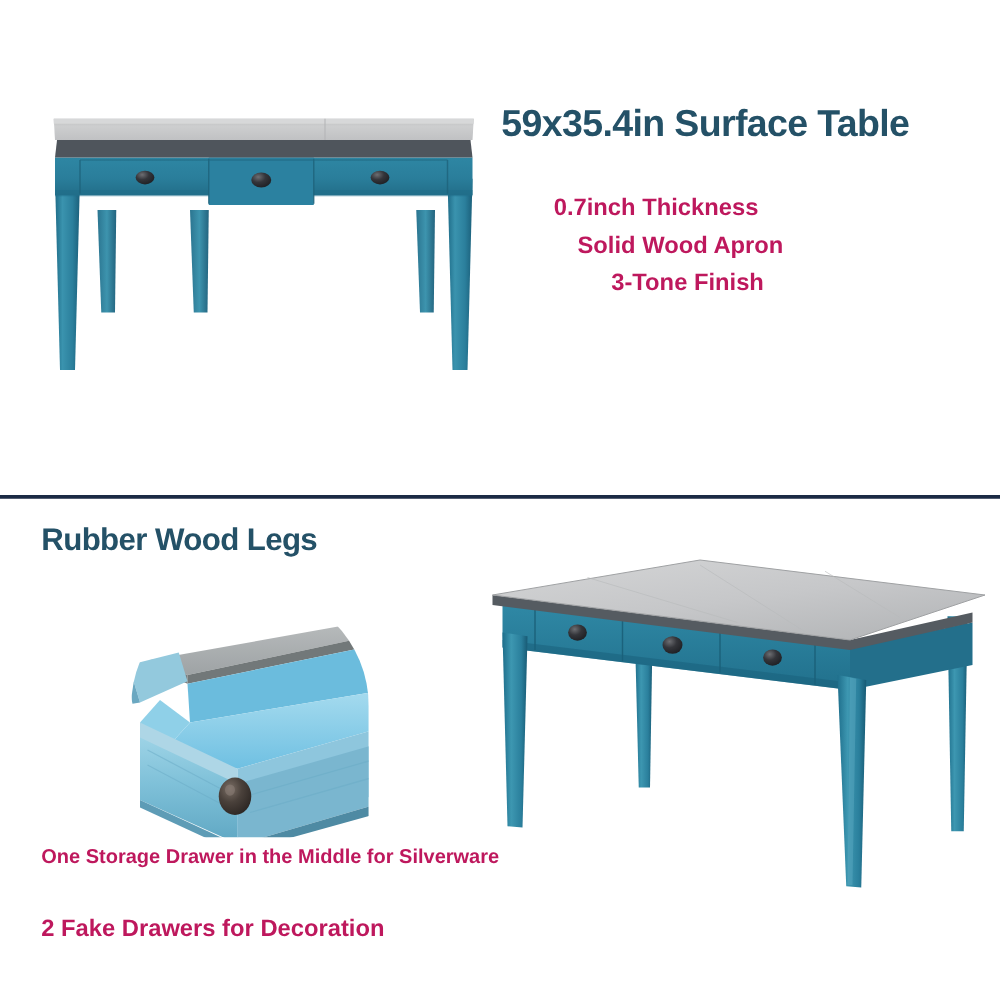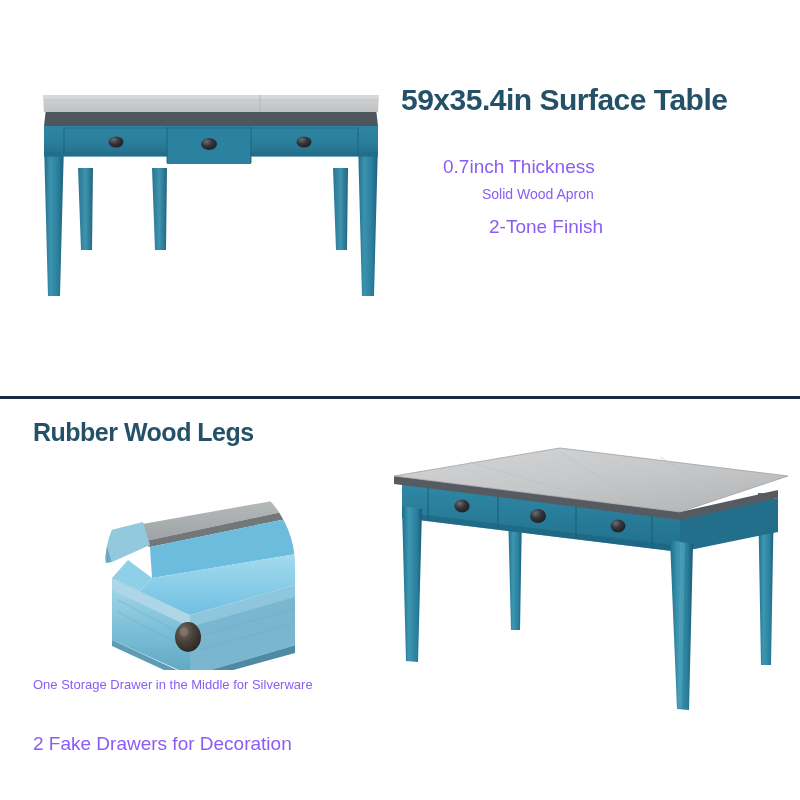--- a/index.html
+++ b/index.html
@@ -42,29 +42,29 @@
     top: 83px;
     font-size: 30px;
   }
   #headline-bottom {
     left: 33px;
     top: 418px;
     font-size: 25px;
   }
   .subline {
     position: absolute;
-    font-weight: normal;
-    color: #8b5cf6;
+    font-weight: bold;
+    color: #be185d;
     white-space: nowrap;
   }
   #spec-1 { left: 443px; top: 156px; font-size: 19px; }
-  #spec-2 { left: 482px; top: 186px; font-size: 14px; }
+  #spec-2 { left: 462px; top: 186px; font-size: 19px; }
   #spec-3 { left: 489px; top: 216px; font-size: 19px; }
   #stable-material { left: 33px; top: 471px; font-size: 19px; }
-  #caption-1 { left: 33px; top: 677px; font-size: 13px; }
+  #caption-1 { left: 33px; top: 677px; font-size: 16px; }
   #caption-2 { left: 33px; top: 733px; font-size: 19px; }
 
   
   .tablefig { position: absolute; }
   .tablefig svg { display: block; overflow: visible; }
 </style>
 </head>
 <body>
 
 <div id="page">
@@ -138,21 +138,21 @@
         <ellipse cx="116" cy="142" rx="7.5" ry="5.5" fill="url(#gKnob)"></ellipse>
         <ellipse cx="209" cy="144" rx="8" ry="6" fill="url(#gKnob)"></ellipse>
         <ellipse cx="304" cy="142" rx="7.5" ry="5.5" fill="url(#gKnob)"></ellipse>
       </g>
     </svg>
   </div>
 
   <div class="headline" id="headline-top">59x35.4in Surface Table</div>
   <div class="subline" id="spec-1">0.7inch Thickness</div>
   <div class="subline" id="spec-2">Solid Wood Apron</div>
-  <div class="subline" id="spec-3">2-Tone Finish</div>
+  <div class="subline" id="spec-3">3-Tone Finish</div>
 
   <div class="headline" id="headline-bottom">Rubber Wood Legs</div>
 
   <div class="tablefig" style="left:0px; top:400px;">
     <svg width="400" height="300" viewBox="0 0 400 300">
       <defs>
         <clipPath id="domeClip">
           <path d="M105,270 L105,165 A95,95 0 0 1 295,165 L295,270 Z"></path>
         </clipPath>
         <linearGradient id="gDrawTop" x1="0" y1="0" x2="0" y2="1">

